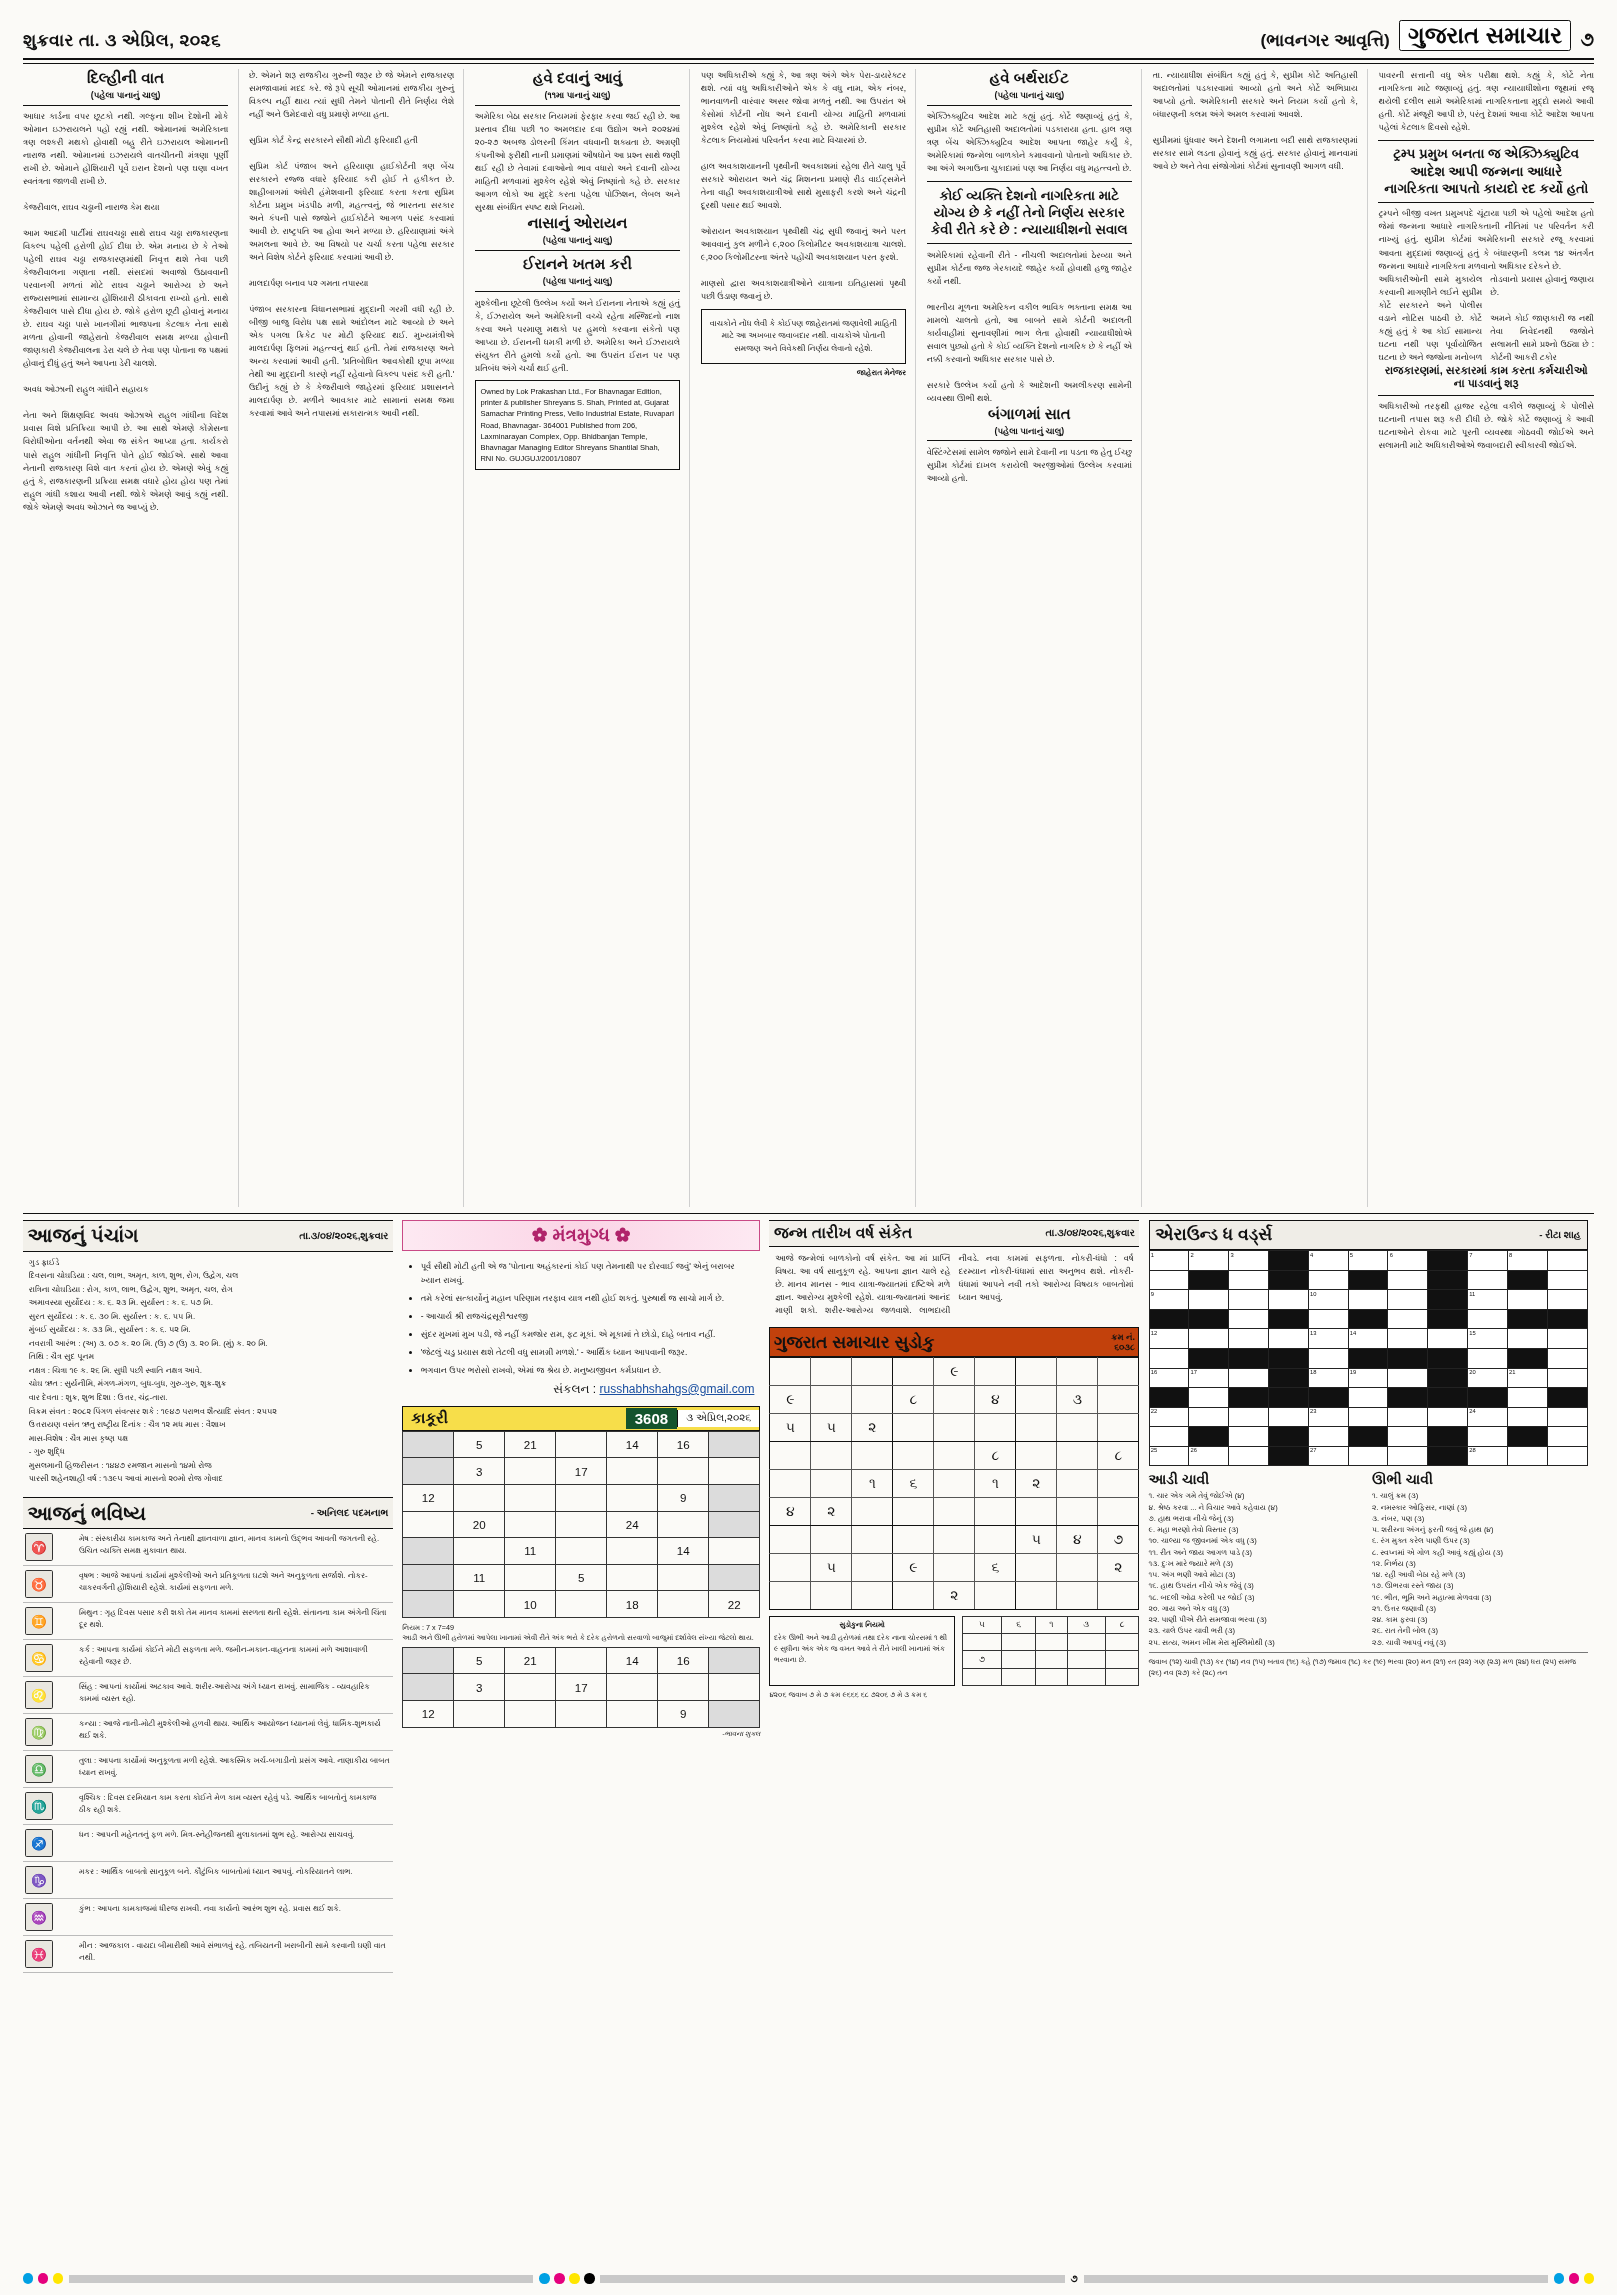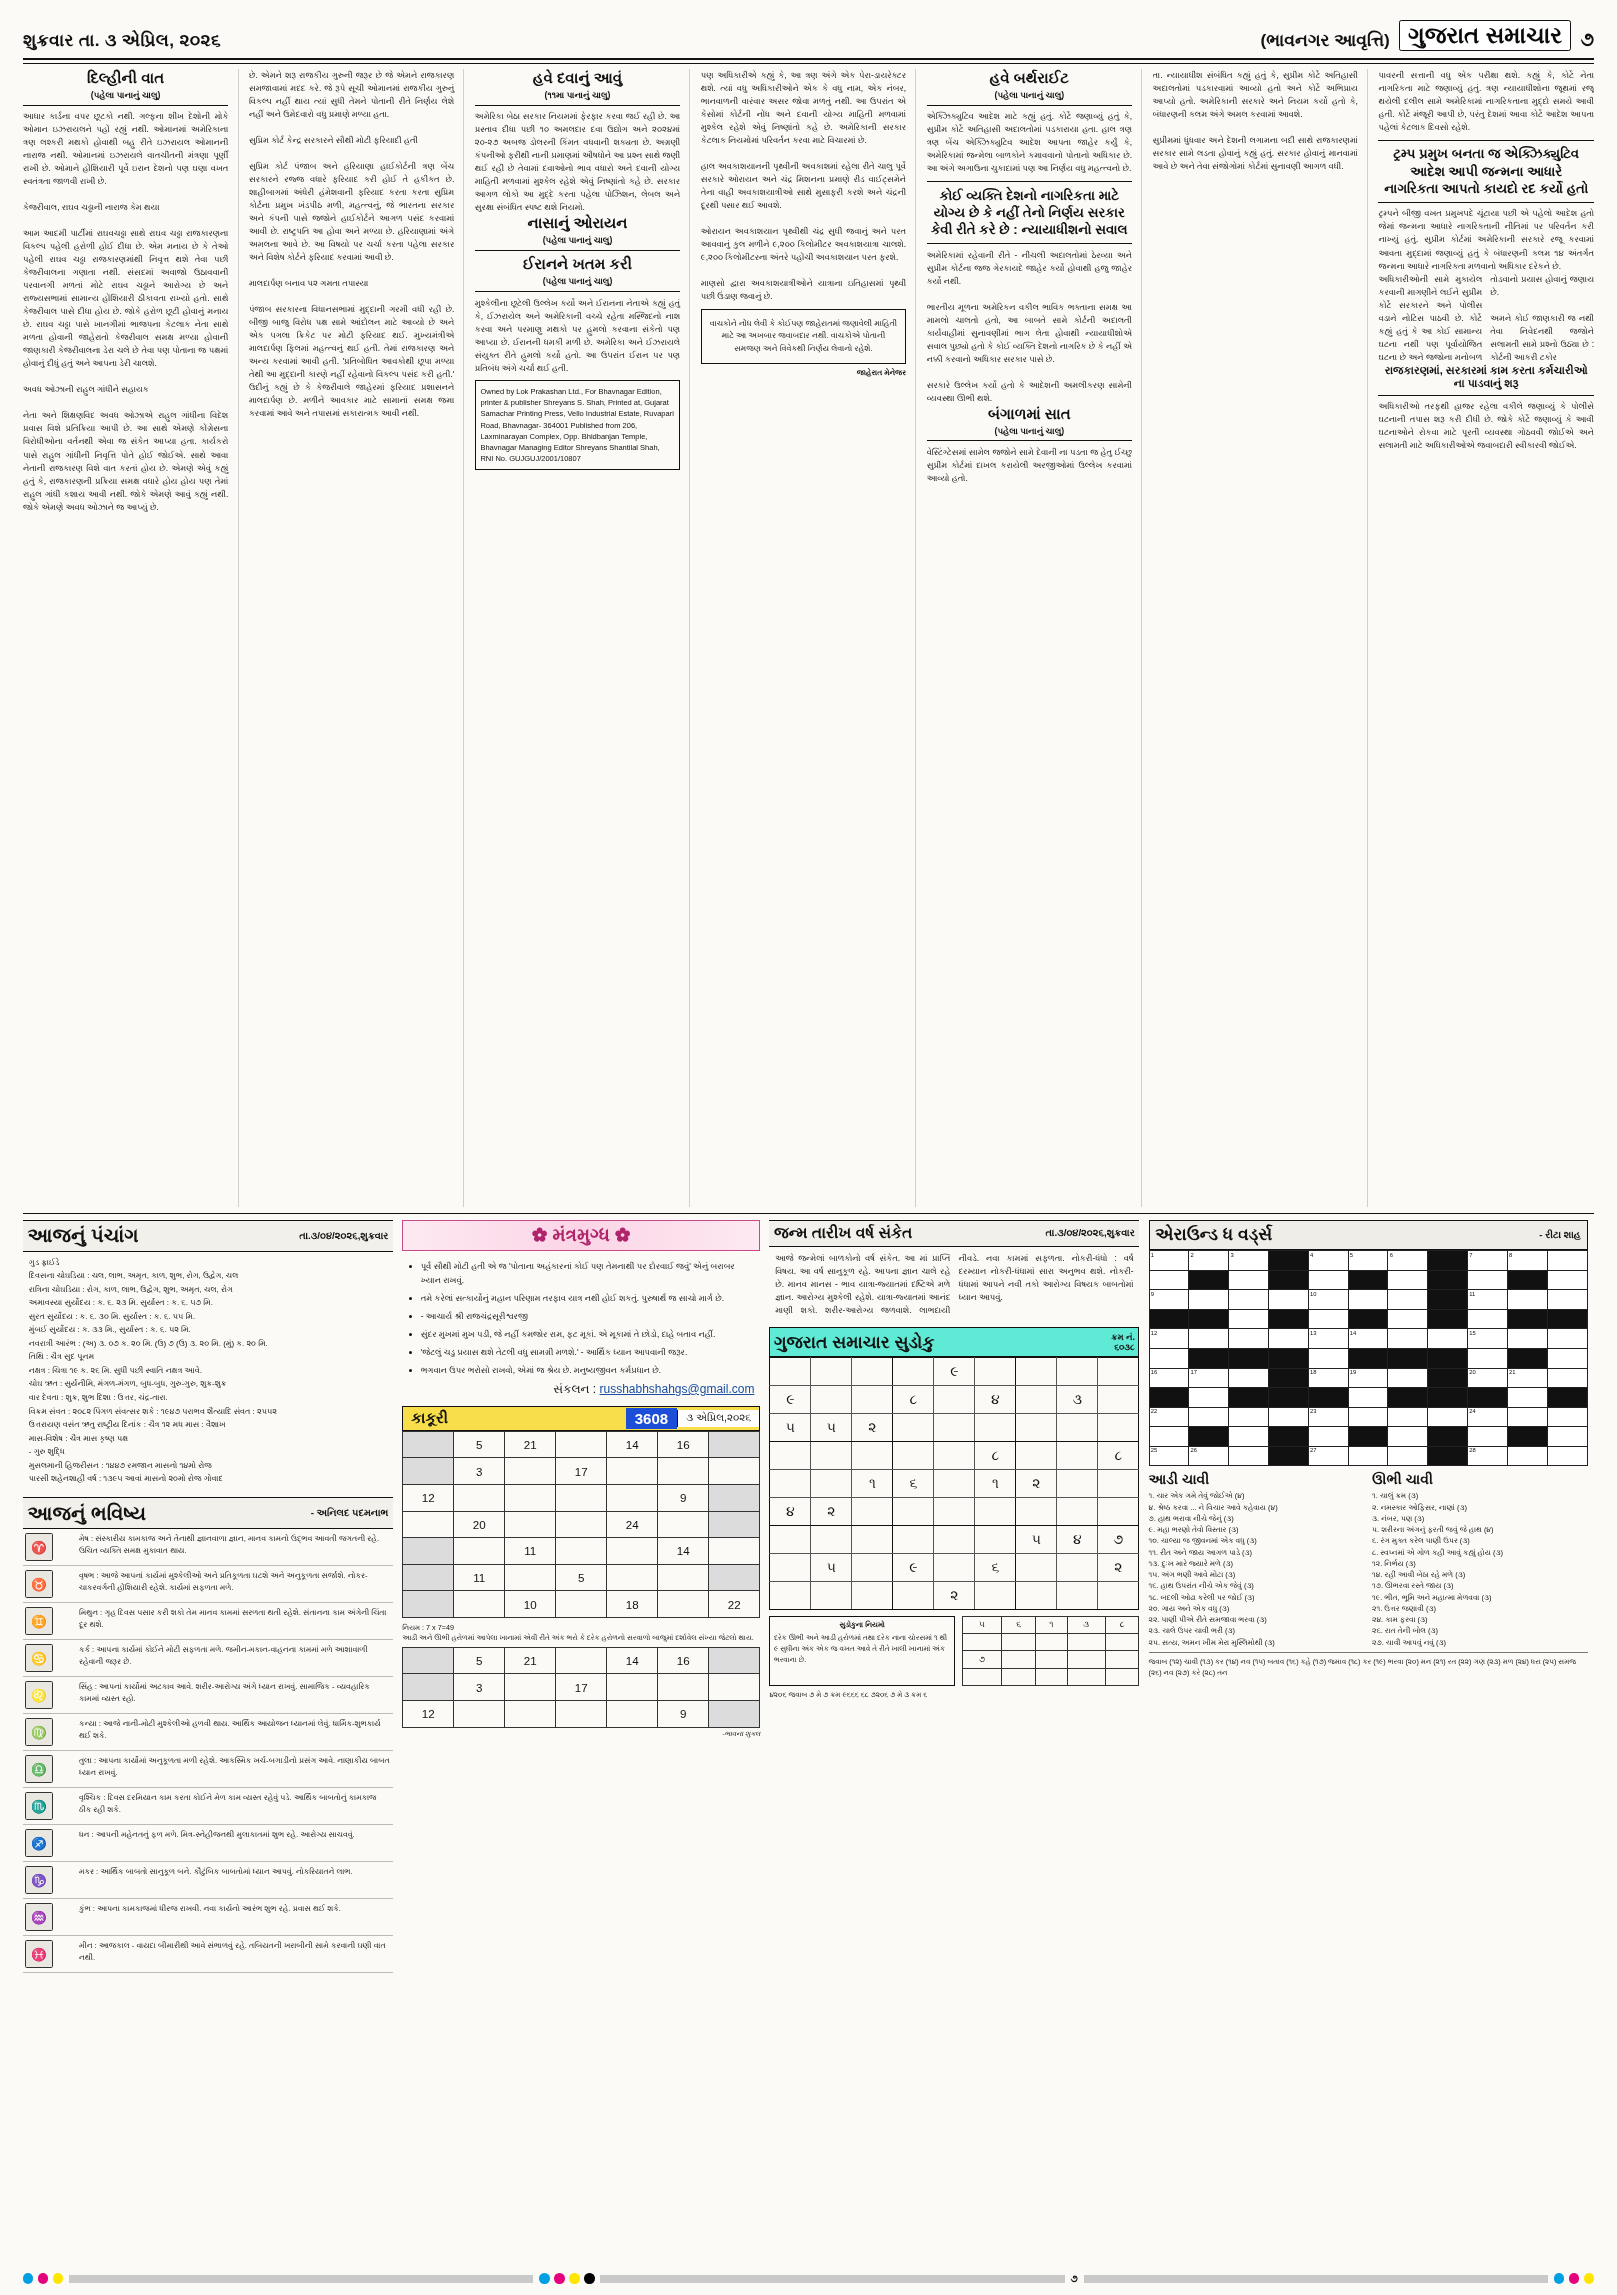--- a/index.html
+++ b/index.html
@@ -130,34 +130,34 @@
   .bullets li { margin-bottom:4.6px; }
   .contact { font-size:12px; margin-top:0;text-align:right; }
   .contact a { color:#1a4fa0; }
 
   
   .kafuri-head {
     display:flex; align-items:center; border:1.2px solid #111; background:#f7de4a;
   }
   .kafuri-name { font-size:15px; font-weight:bold; padding:2.3px 8px; }
   .kafuri-num {
-    background:#1d4ed8; color:#fff; font-size:15px; font-weight:bold;
+    background:#14532d; color:#fff; font-size:15px; font-weight:bold;
     padding:2.3px 9.2px; margin-left:auto;
   }
   .kafuri-date { background:#fff; font-size:10.4px; padding:2.3px 8px; border-left:1.2px solid #111;}
   table.grid { border-collapse:collapse; width:100%; }
   table.grid td {
     border:0.6px solid #333; height:26.6px; text-align:center; font-size:11.6px;
     width:14.2857%;
   }
   table.grid td.shade { background:#dcdcdc; }
 
   
   .sudoku-head {
-    background:#5eead4; border:1.2px solid #111; text-align:center;
+    background:#c2410c; border:1.2px solid #111; text-align:center;
     font-size:17.3px; font-weight:bold; padding:3.5px;
     display:flex; justify-content:space-between; align-items:center;
   }
   .sudoku-head .kram { font-size:8.7px; font-weight:bold; text-align:right; line-height:1.2;}
   table.sud { border-collapse:collapse; width:100%; }
   table.sud td {
     border:0.6px solid #555; height:28px; text-align:center; font-size:14px;
     width:11.11%;
   }
   table.sud td.b-r { border-right:1.7px solid #111; }

